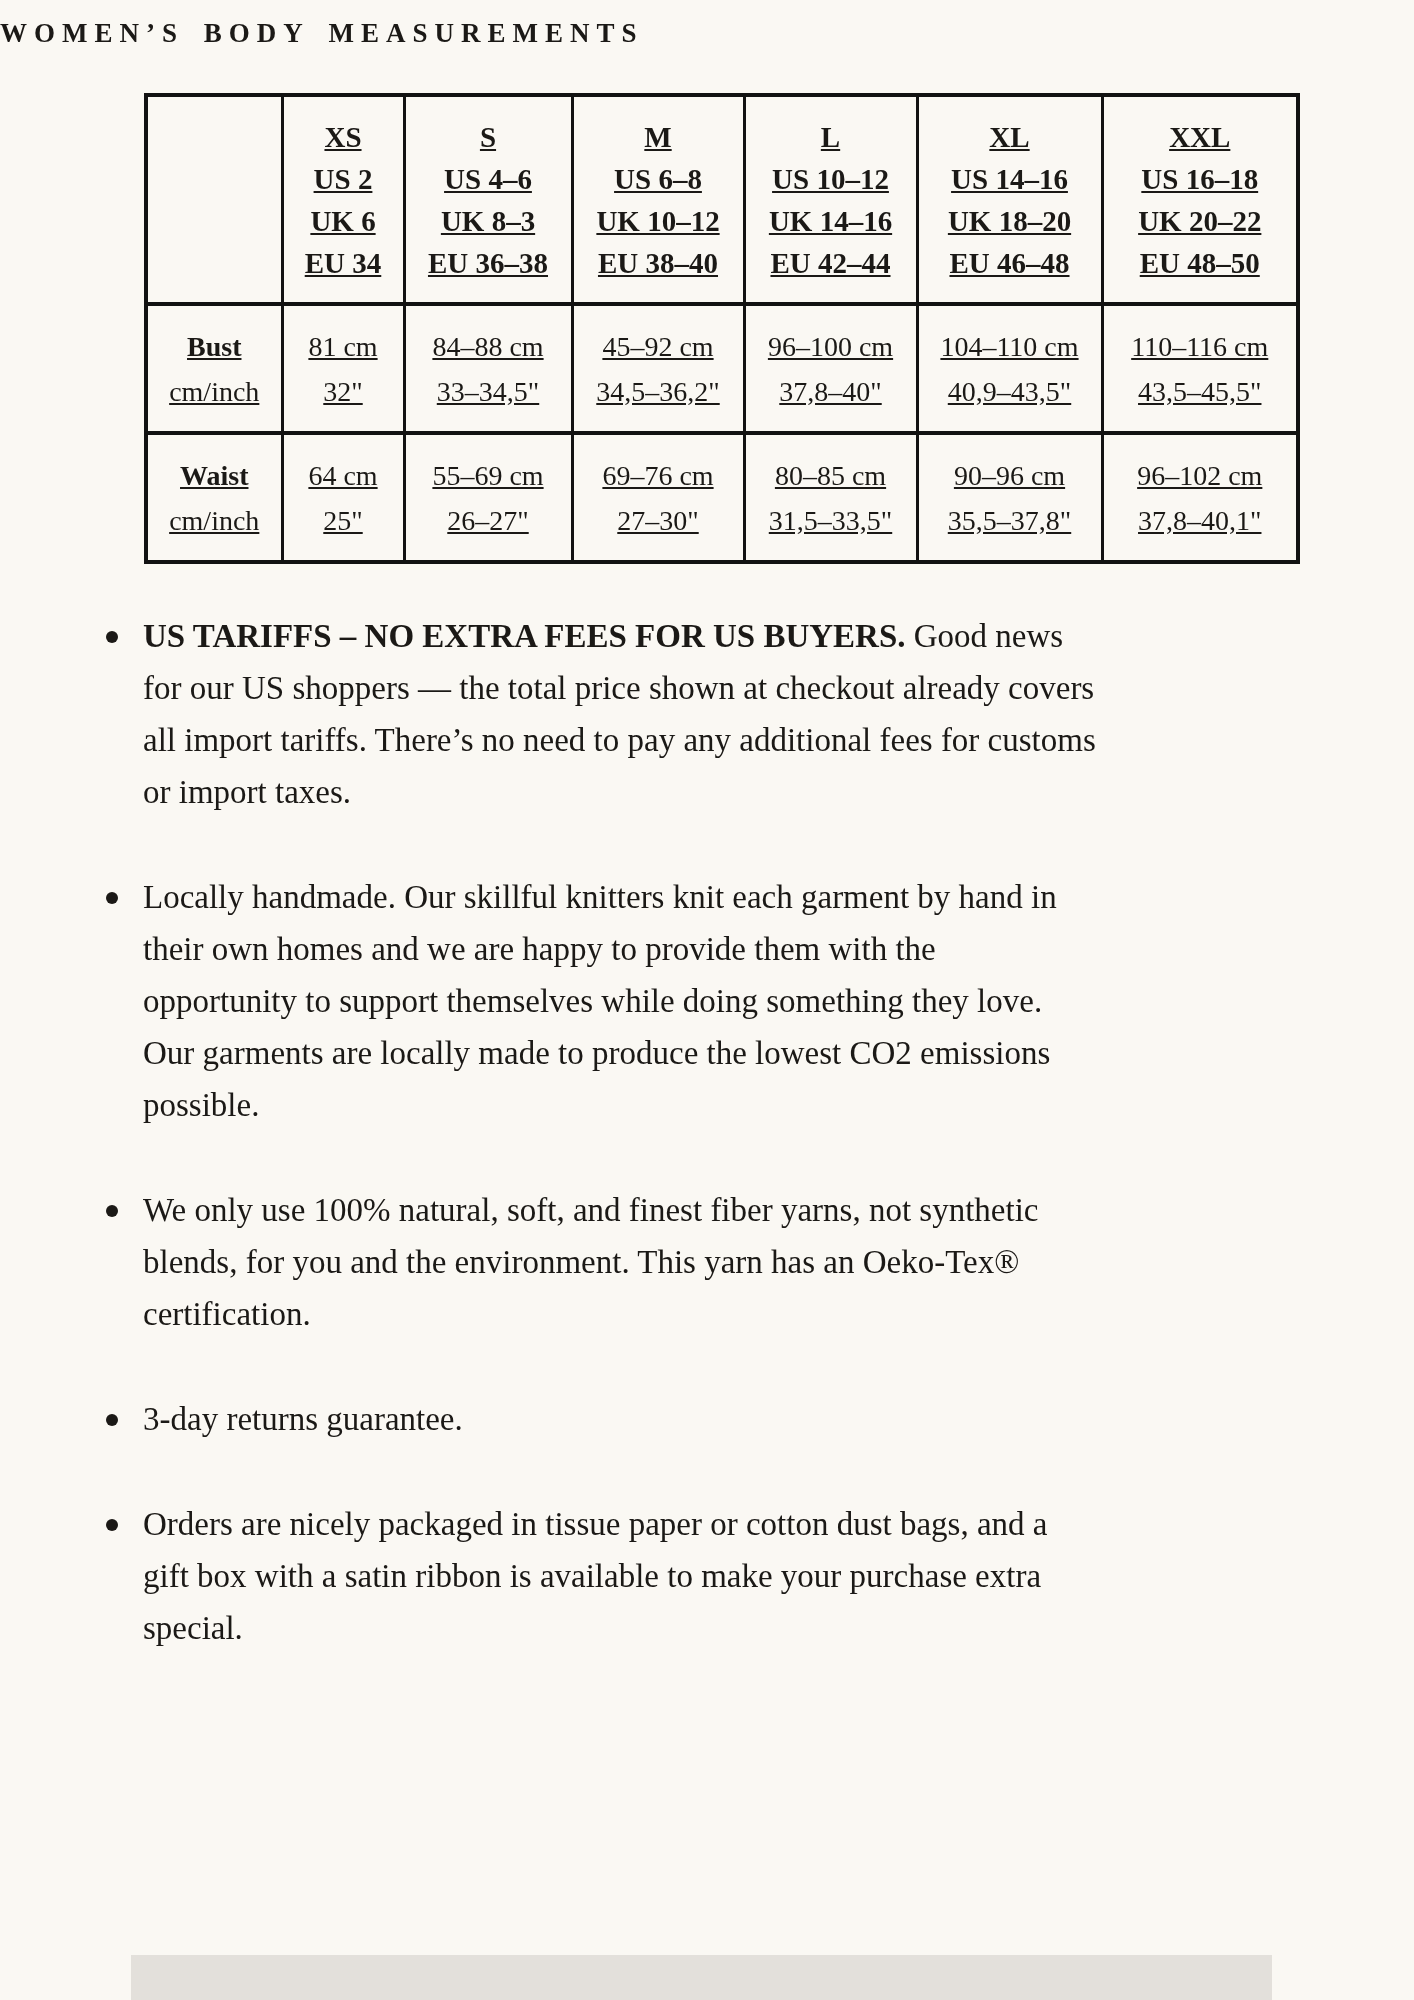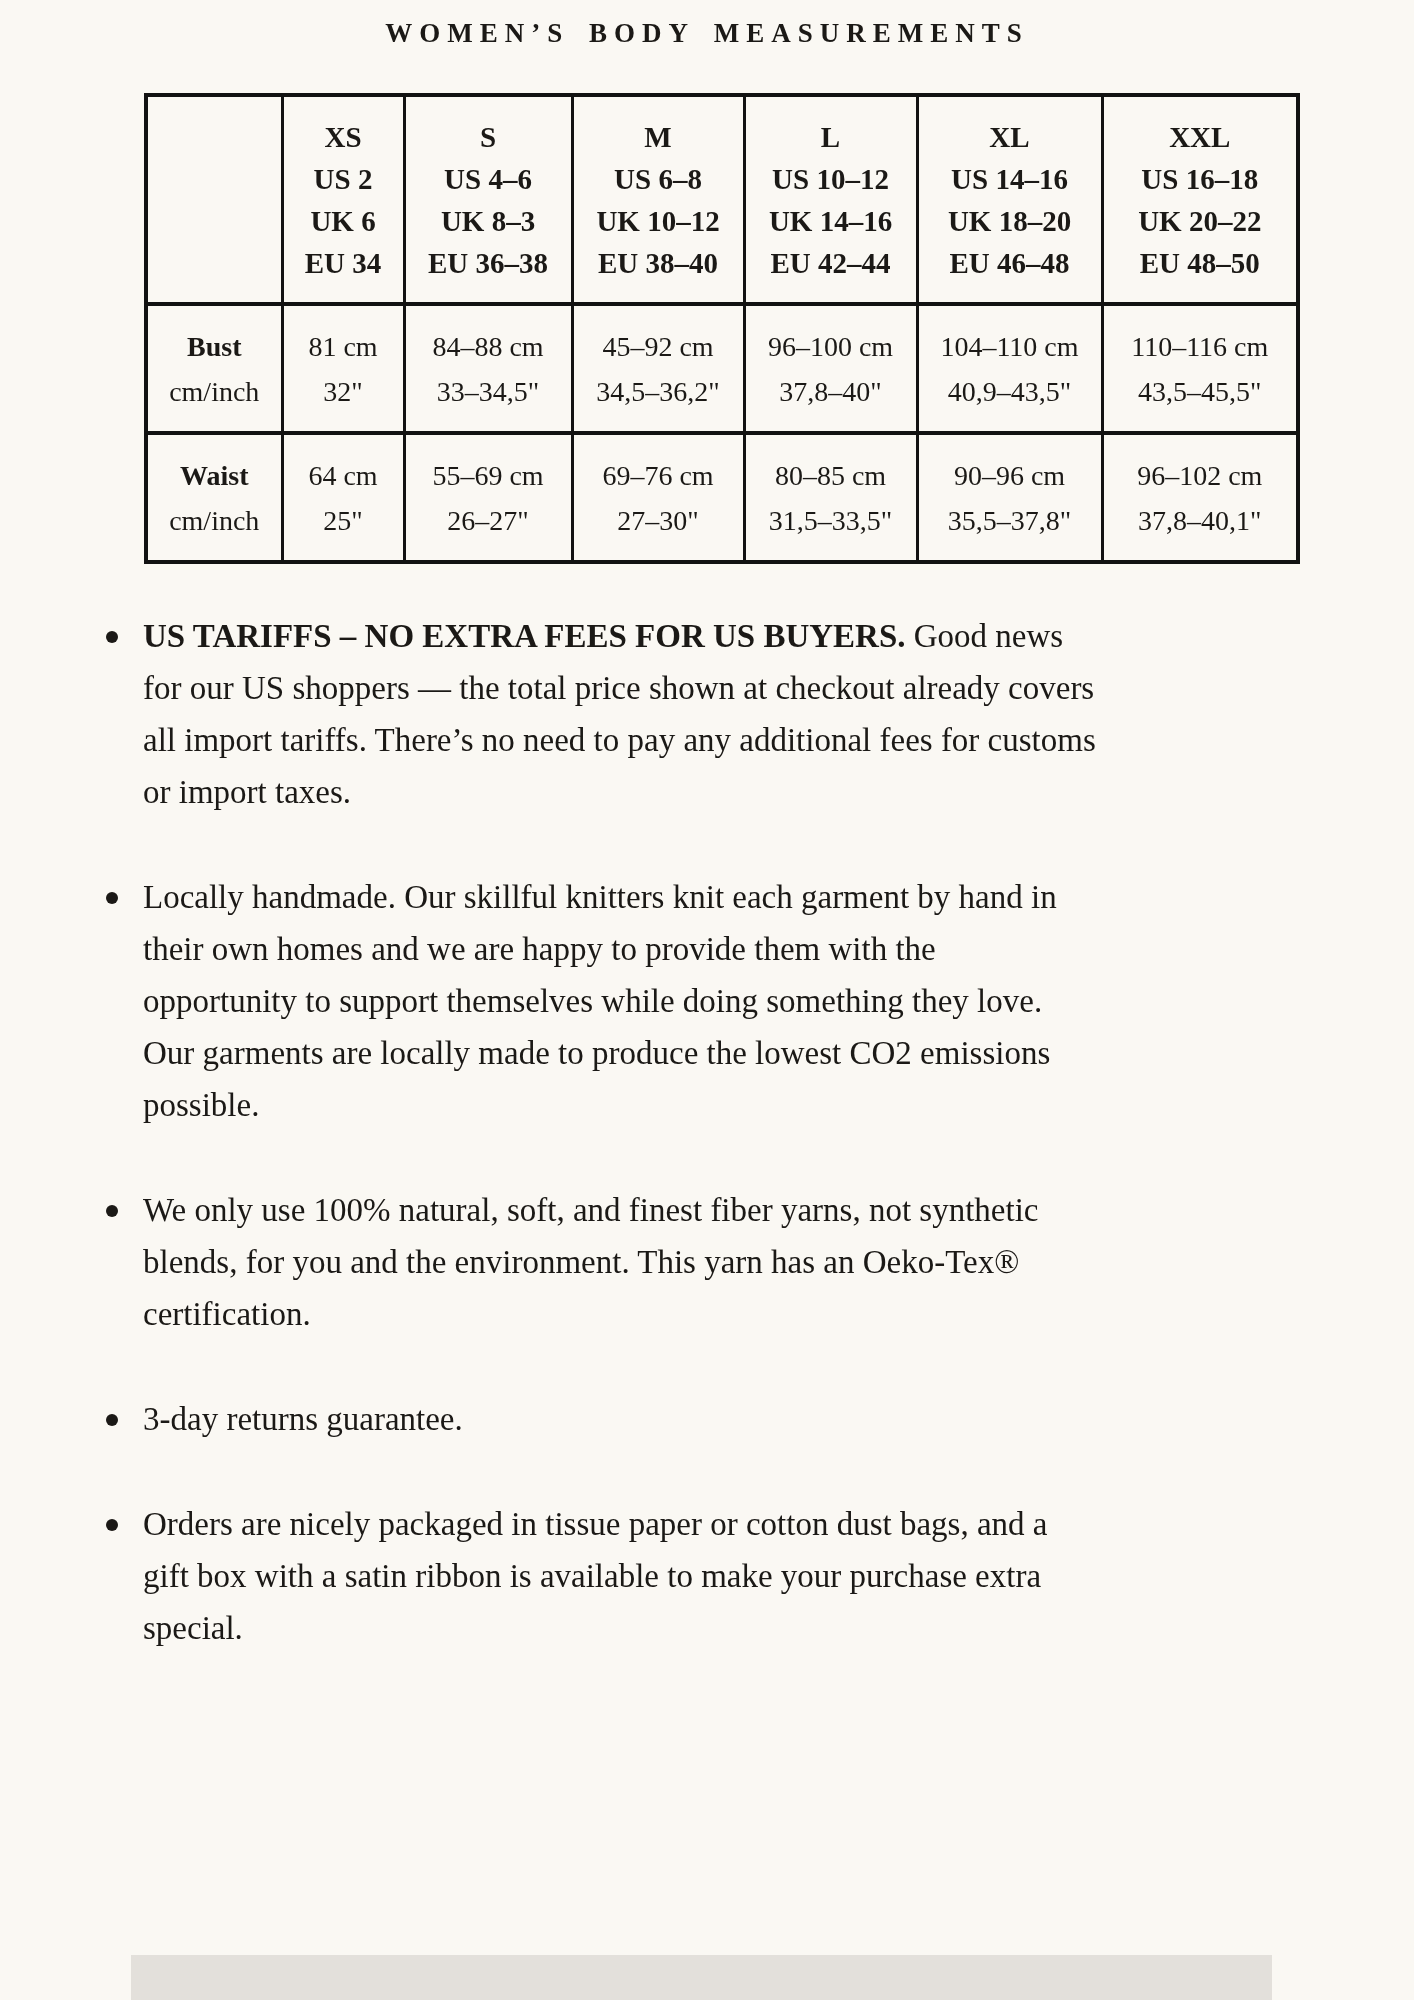--- a/index.html
+++ b/index.html
@@ -27,21 +27,21 @@
     text-align:center;
     font-size:58px;
     font-weight:normal;
     letter-spacing:7px;
     word-spacing:14px;
     line-height:1.1;
   }
   .subtitle{
     margin:0;
     padding-top:18px;
-    text-align:center;
+    text-align:left;
     font-size:27px;
     font-weight:bold;
     letter-spacing:7px;
     word-spacing:6px;
   }
   
   table.size-chart{
     border-collapse:collapse;
     table-layout:fixed;
     margin:44px 0 0 144px;
@@ -49,20 +49,21 @@
   }
   table.size-chart td{
     border:3px solid var(--line);
     border-top-width:4px;
     border-bottom-width:4px;
     text-align:center;
     vertical-align:middle;
     padding:0;
     font-size:28px;
     line-height:45px;
+    text-decoration:underline;
   }
   table.size-chart{border:4px solid var(--line);}
   tr.head-row td{height:205px;font-weight:bold;font-size:29px;line-height:42px;}
   tr.measure-row td{height:125px;}
   td .bold{font-weight:bold;}
   
   ul.notes{
     list-style:none;
     margin:46px 0 0 143px;
     padding:0;

